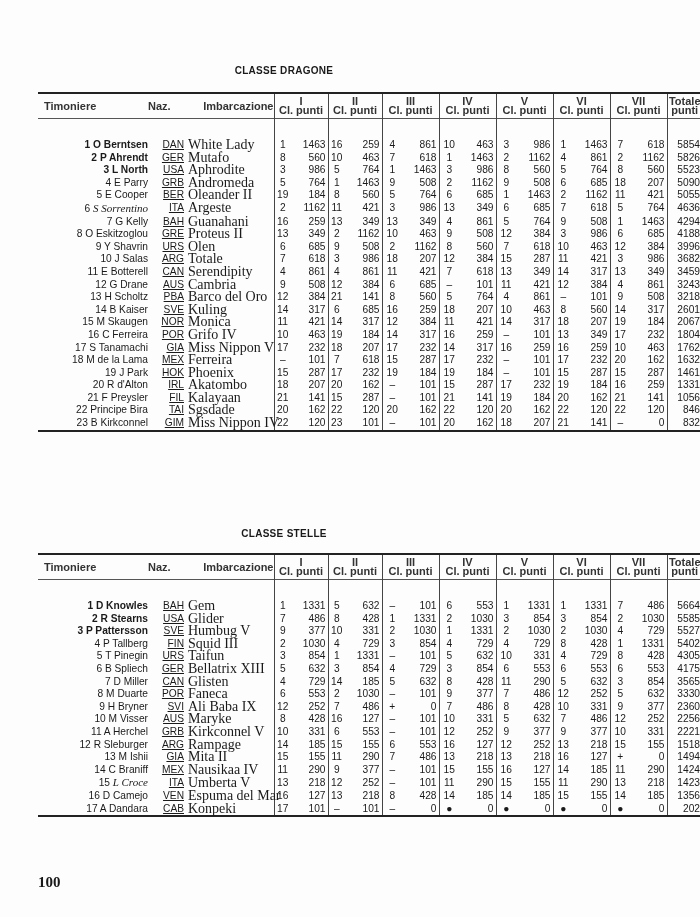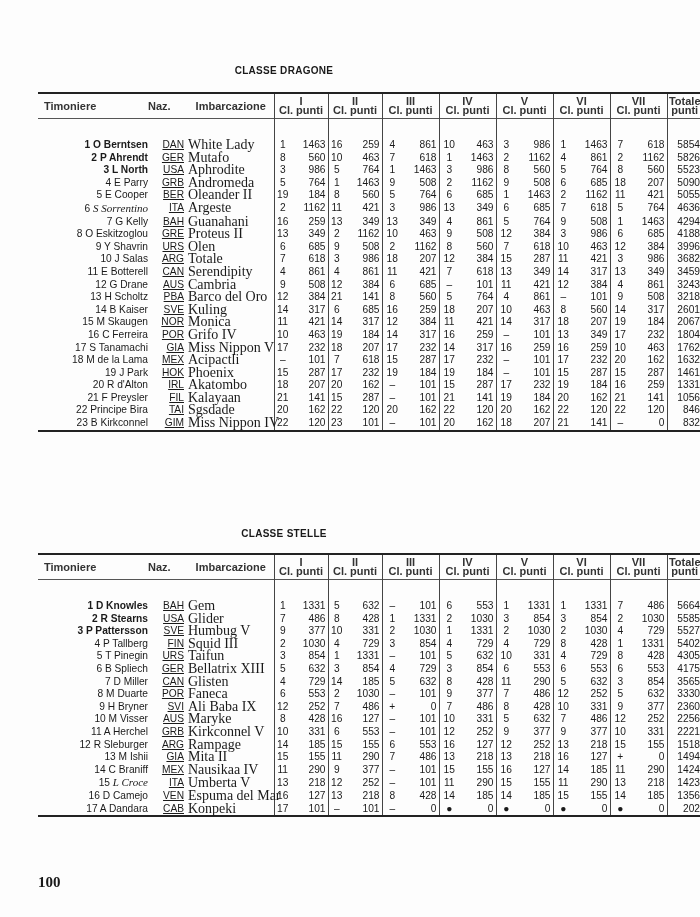--- a/index.html
+++ b/index.html
@@ -15,21 +15,21 @@
   .c-boat { text-align:left; font-family:"Liberation Serif", serif; font-size:14px; }
   .c-cl { text-align:center; }
   .c-pt { text-align:right; padding-right:2px !important; }
   .c-tot { text-align:right; padding-right:2px !important; }
   .vl { border-left:1px solid #444; }
   .bold { font-weight:bold; }
   .ital { font-family:"Liberation Serif", serif; font-style:italic; font-size:11px; }
   table.results tfoot td { border-top:2px solid #222; height:4px; padding:0; }
   th.h-tim { text-align:left; padding-left:6px !important; }
   th.h-naz { text-align:left; }
-  th.h-imb { text-align:center; }
+  th.h-imb { text-align:right; }
   th.h-race { text-align:center; }
   th.h-tot { text-align:center; }
   .page-number { position:absolute; left:38px; top:874px; font-family:"Liberation Serif", serif; font-weight:bold; font-size:15px; }
 </style>
 </head>
 <body>
 
 <div class="section-title" style="top:65px;">CLASSE DRAGONE</div>
 <table class="results" style="top:92px;" id="t0">
   <colgroup>
@@ -439,21 +439,21 @@
         <td class="c-pt">259</td>
         <td class="c-cl vl">16</td>
         <td class="c-pt">259</td>
         <td class="c-cl vl">10</td>
         <td class="c-pt">463</td>
         <td class="c-tot vl">1762</td>
       </tr>
       <tr>
         <td class="c-name"><span>18</span> <span>M de la Lama</span></td>
         <td class="c-naz">MEX</td>
-        <td class="c-boat">Acipactli</td>
+        <td class="c-boat">Ferreira</td>
         <td class="c-cl vl">–</td>
         <td class="c-pt">101</td>
         <td class="c-cl vl">7</td>
         <td class="c-pt">618</td>
         <td class="c-cl vl">15</td>
         <td class="c-pt">287</td>
         <td class="c-cl vl">17</td>
         <td class="c-pt">232</td>
         <td class="c-cl vl">–</td>
         <td class="c-pt">101</td>

